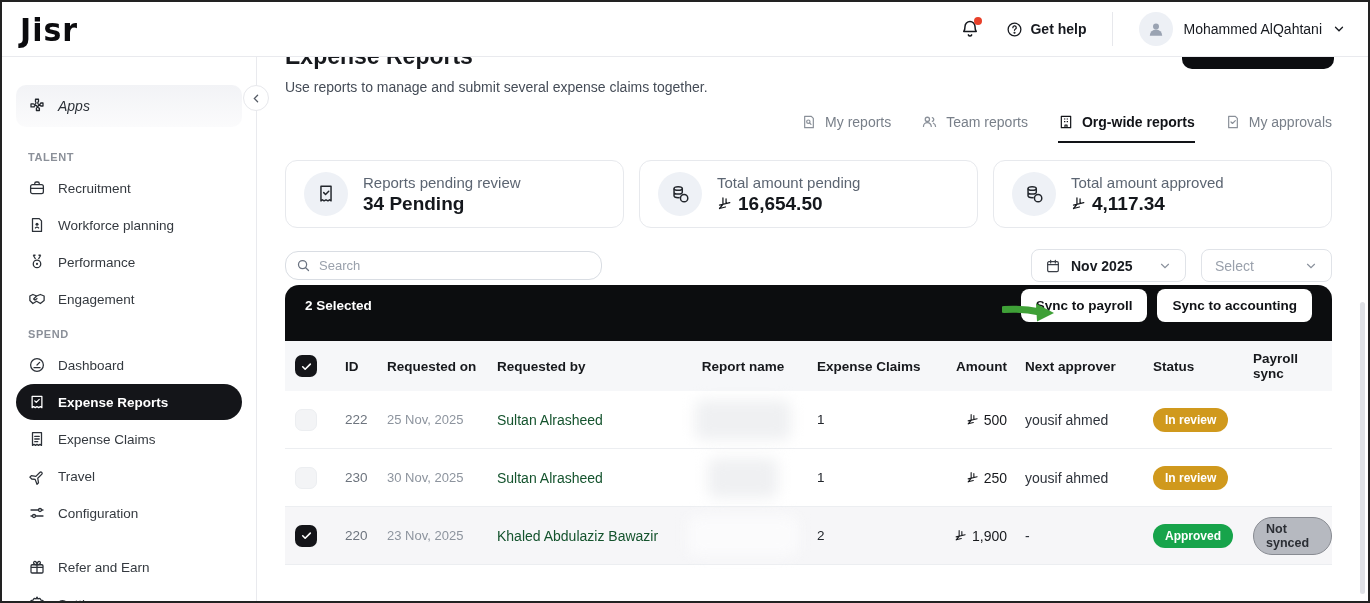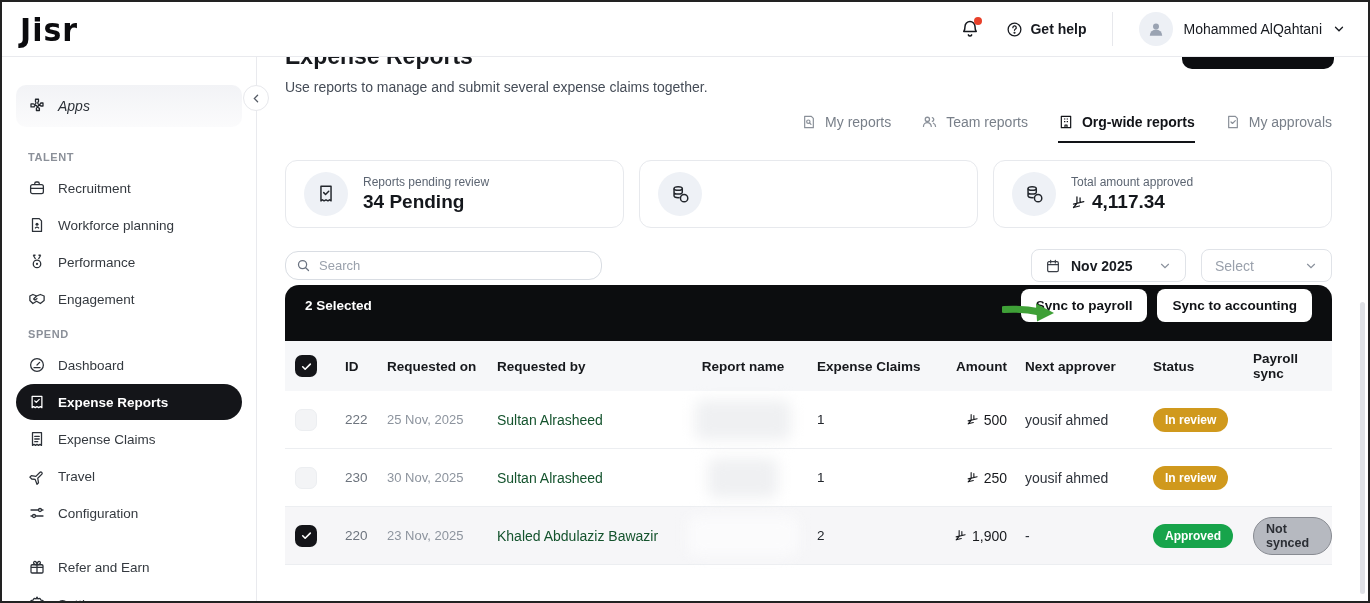--- a/index.html
+++ b/index.html
@@ -58,21 +58,21 @@
          cursor:pointer; border-bottom:2px solid transparent; }
   .tab .ic { color:#8a9099; }
   .tab.active { color:#121418; font-weight:700; border-bottom-color:#121418; }
   .tab.active .ic { color:#121418; }
 
   .stats { display:flex; gap:15px; margin-top:17px; }
   .stat-card { flex:1; border:1px solid #e7e9ed; border-radius:12px; background:#fff; height:68px;
                display:flex; align-items:center; gap:15px; padding:0 18px; }
   .stat-ic { width:44px; height:44px; border-radius:50%; background:#eef1f6; display:flex;
              align-items:center; justify-content:center; color:#22262c; }
-  .stat-label { font-size:12px; color:#5c6572; }
+  .stat-label { font-size:15px; color:#5c6572; }
   .stat-value { font-size:19px; font-weight:700; color:#14171c; margin-top:2px; display:flex; align-items:center; gap:6px; }
 
   .controls { display:flex; align-items:center; margin-top:21px; }
   .search-box { width:317px; height:29px; border:1px solid #d9dde3; border-radius:13px; display:flex;
                 align-items:center; gap:8px; padding:0 10px; background:#fff; }
   .search-box input { border:none; outline:none; font-size:13px; color:#333; width:100%;
                       font-family:"Liberation Sans", sans-serif; background:transparent; }
   .search-box input::placeholder { color:#9aa1ac; }
   .search-box .ic { color:#6a7280; }
   .controls-right { margin-left:auto; display:flex; gap:15px; }
@@ -357,20 +357,31 @@
         </div>
       </div>
       <div class="stat-card">
         <div class="stat-ic">
           <svg width="22" height="22" viewBox="0 0 24 24" fill="none" stroke="currentColor" stroke-width="1.6">
               <ellipse cx="10" cy="6" rx="4.5" ry="2"></ellipse>
               <path d="M5.5 6v4c0 1.1 2 2 4.5 2s4.5-.9 4.5-2V6M5.5 10v4c0 1.1 2 2 4.5 2 .6 0 1.2 0 1.7-.1"></path>
               <circle cx="16.5" cy="16.5" r="4"></circle>
             </svg>
         </div>
+        <div>
+          <div class="stat-label">Total amount pending</div>
+          <div class="stat-value">
+            <span class="sar">
+              <svg width="15" height="15" viewBox="0 0 24 24" fill="none" stroke="currentColor" stroke-width="2" stroke-linecap="round">
+                  <path d="M9.5 3v10.5M14.5 4.5V12M4 14.5 20.5 10.5M4 20 13.5 17.6M9.5 13.5 4 20"></path>
+                </svg>
+            </span>
+            <span>16,654.50</span>
+          </div>
+        </div>
       </div>
       <div class="stat-card">
         <div class="stat-ic">
           <svg width="22" height="22" viewBox="0 0 24 24" fill="none" stroke="currentColor" stroke-width="1.6">
               <ellipse cx="10" cy="6" rx="4.5" ry="2"></ellipse>
               <path d="M5.5 6v4c0 1.1 2 2 4.5 2s4.5-.9 4.5-2V6M5.5 10v4c0 1.1 2 2 4.5 2 .6 0 1.2 0 1.7-.1"></path>
               <circle cx="16.5" cy="16.5" r="4"></circle>
             </svg>
         </div>
         <div>

